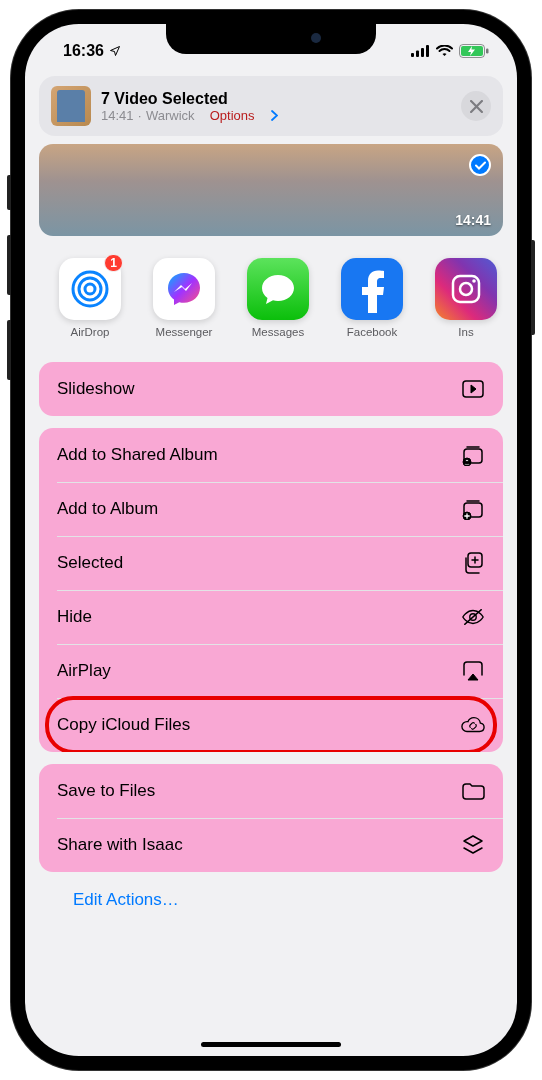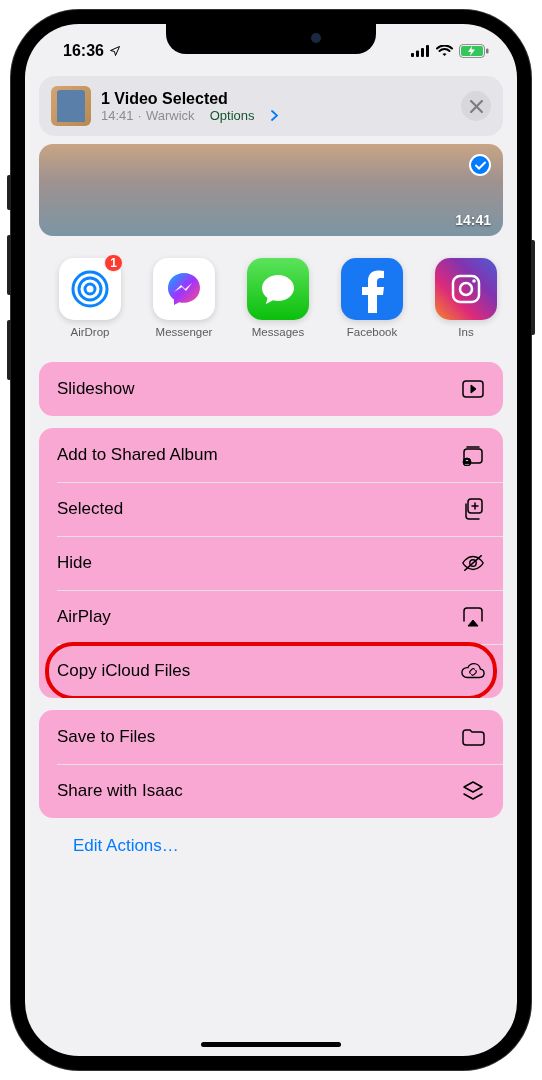--- a/index.html
+++ b/index.html
@@ -94,21 +94,21 @@
       gap: 10px;
     }
     .thumb {
       width: 40px; height: 40px; border-radius: 6px; background: linear-gradient(135deg,#d4a574,#b8894f);
       position: relative; overflow: hidden; flex-shrink: 0;
     }
     .thumb::after{content:'';position:absolute;inset:4px 6px;background:#5a7fa8;border-radius:3px 3px 0 0;}
     .header-text { flex:1; }
     .header-title { font-weight: 600; font-size: 16px; color: #000; }
     .header-sub { font-size: 13px; color: #8c8c91; display: flex; align-items:center; gap: 4px; }
-    .options-link { color: #14532d; display:flex; align-items:center; gap:16px;}
+    .options-link { color: #b91c1c; display:flex; align-items:center; gap:16px;}
     .close-btn {
       width: 30px; height: 30px; border-radius: 50%; background: #d8d8dc; display: flex; align-items: center; justify-content: center;
       color: #7c7c81; font-weight: 400;
     }
 
     .preview {
       margin: 0 14px 0 14px;
       height: 92px;
       border-radius: 14px;
       background: linear-gradient(180deg,#c8a584 0%,#9f9290 40%,#7b95a4 100%);
@@ -213,21 +213,21 @@
           <path d="M13 2 L9 8 L12 8 L11 12 L16 5.5 L12.5 5.5 Z" fill="#fff"></path>
         </svg>
       </div>
     </div>
 
     <div class="sheet">
 
       <div class="header-card">
         <div class="thumb"></div>
         <div class="header-text">
-          <div class="header-title">1 Video Selected</div>
+          <div class="header-title">7 Video Selected</div>
           <div class="header-sub">
             <span>14:41</span>
             <span> · </span>
             <span>Warwick</span>&nbsp;&nbsp;
             <span class="options-link">
               <span>Options</span>
               <svg width="7" height="11" viewBox="0 0 7 11">
                   <path d="M1 1 L6 5.5 L1 10" fill="none" stroke="#007aff" stroke-width="1.8" stroke-linecap="round"></path>
                 </svg>
             </span>
@@ -324,20 +324,31 @@
             <svg width="24" height="22" viewBox="0 0 24 22">
                 <rect x="3" y="5" width="18" height="14" rx="3" fill="none" stroke="#000" stroke-width="1.5"></rect>
                 <path d="M6 3 L18 3" stroke="#000" stroke-width="1.5" stroke-linecap="round"></path>
                 <circle cx="6" cy="18" r="4" fill="#000"></circle>
                 <circle cx="6" cy="16.5" r="1.3" fill="#fff"></circle>
                 <path d="M3.5 20.5 C3.5 19 8.5 19 8.5 20.5" fill="#fff"></path>
               </svg>
           </span>
         </div>
         <div class="action-row">
+          <span>Add to Album</span>
+          <span class="action-icon">
+            <svg width="24" height="22" viewBox="0 0 24 22">
+                <rect x="3" y="5" width="18" height="14" rx="3" fill="none" stroke="#000" stroke-width="1.5"></rect>
+                <path d="M6 3 L18 3" stroke="#000" stroke-width="1.5" stroke-linecap="round"></path>
+                <circle cx="6" cy="18" r="4" fill="#000"></circle>
+                <path d="M6 15.8 L6 20.2 M3.8 18 L8.2 18" stroke="#fff" stroke-width="1.3" stroke-linecap="round"></path>
+              </svg>
+          </span>
+        </div>
+        <div class="action-row">
           <span>Selected</span>
           <span class="action-icon">
             <svg width="22" height="22" viewBox="0 0 22 22">
                 <rect x="6" y="1" width="14" height="14" rx="3" fill="none" stroke="#000" stroke-width="1.5"></rect>
                 <path d="M4 6 L4 18 C4 19.7 5.3 21 7 21 L17 21" fill="none" stroke="#000" stroke-width="1.5" stroke-linecap="round"></path>
                 <path d="M13 5 L13 11 M10 8 L16 8" stroke="#000" stroke-width="1.5" stroke-linecap="round"></path>
               </svg>
           </span>
         </div>
         <div class="action-row">

